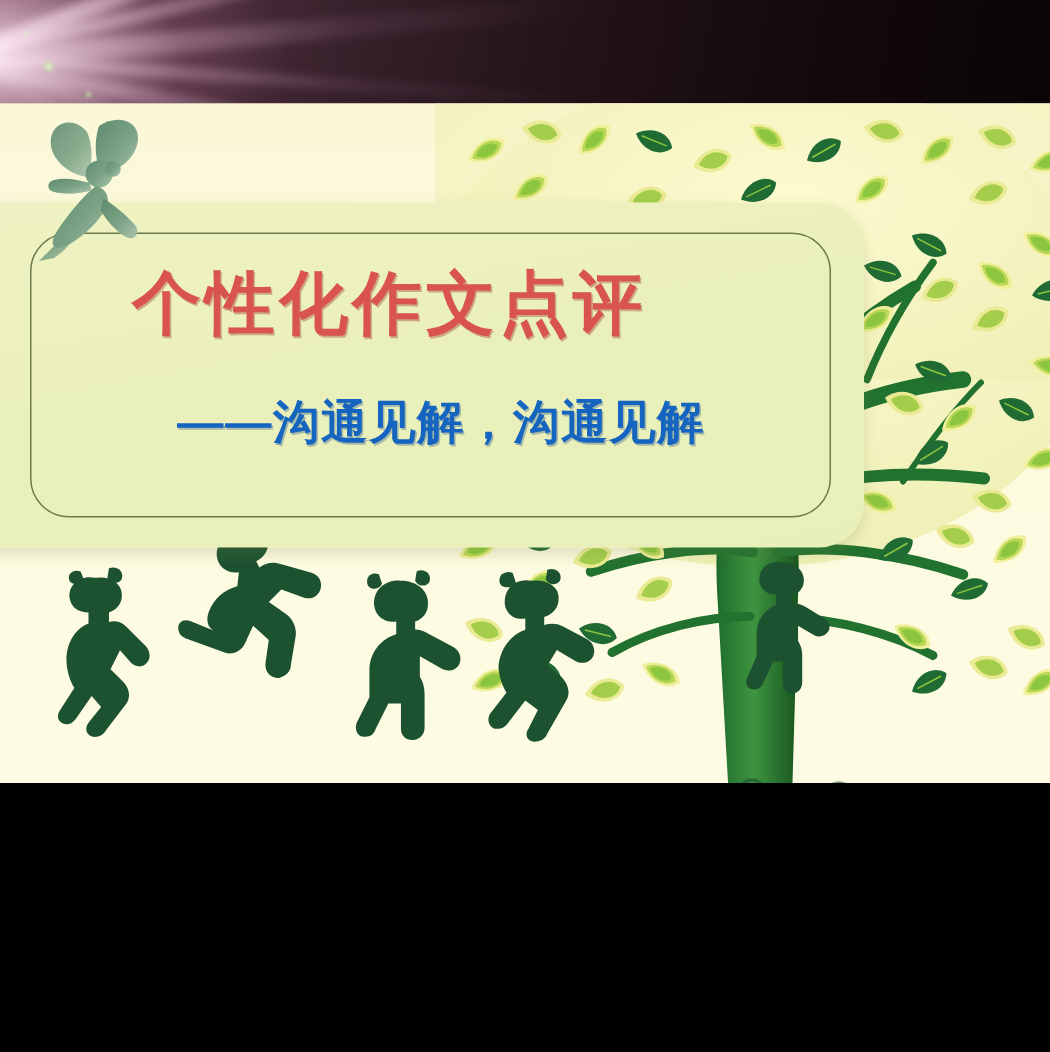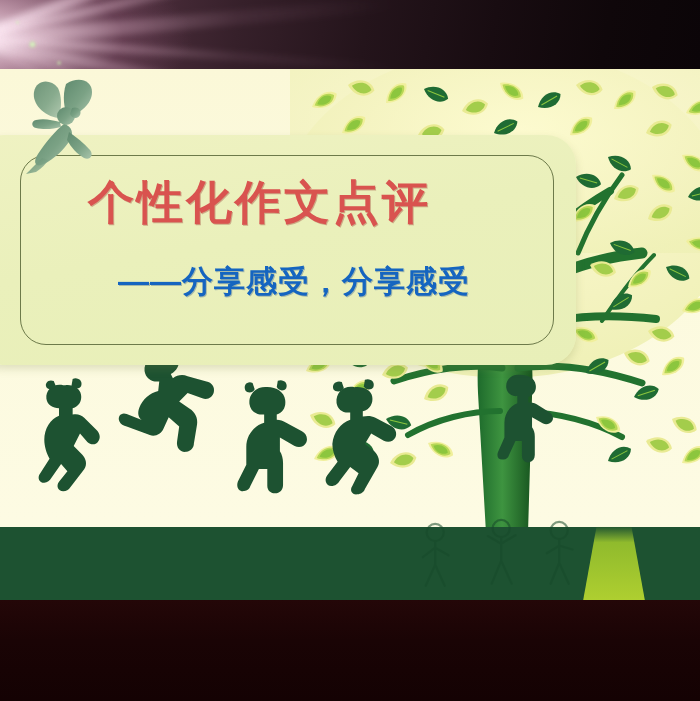--- a/index.html
+++ b/index.html
@@ -3,21 +3,21 @@
 <meta charset="utf-8">
 <title>个性化作文点评</title>
 <style>
   html,body{margin:0;padding:0;background:#000;}
   body{
     font-family:"Liberation Sans","DejaVu Sans",sans-serif;
     -webkit-font-smoothing:antialiased;
   }
   #slide{
     position:relative;
-    width:700px;height:701px;
+    width:700px;height:522px;
     overflow:hidden;
     background:#fdfbe0;
   }
 
   
   .banner{
     position:absolute;left:0;top:0;width:700px;height:69px;
     background:
       radial-gradient(ellipse 300px 120px at -6% 55%, rgba(255,240,248,.95) 0%, rgba(243,205,222,.62) 26%, rgba(150,95,125,.30) 55%, rgba(0,0,0,0) 78%),
       linear-gradient(100deg, #6e4458 0%, #50303f 16%, #36202a 34%, #24141b 52%, #180c11 70%, #0f070a 86%, #0b0508 100%);
@@ -351,21 +351,21 @@
     <div class="light-beam"></div>
   </div>
 
   <div class="footer-band"></div>
 
   <div class="panel">
     <div class="panel-inner"></div>
   </div>
 
   <div class="title-main">个性化作文点评</div>
-  <div class="title-sub">——分享感受，分享感受</div>
+  <div class="title-sub">——沟通见解，沟通见解</div>
 
   <div class="fairy">
     <svg width="94" height="100" viewBox="0 0 94 100" xmlns="http://www.w3.org/2000/svg">
       <defs>
         <linearGradient id="fairyG" x1="0" y1="0" x2="1" y2="1">
           <stop offset="0%" stop-color="#5f8a6e"></stop>
           <stop offset="55%" stop-color="#7ba285"></stop>
           <stop offset="100%" stop-color="#a9c4ab"></stop>
         </linearGradient>
       </defs>

